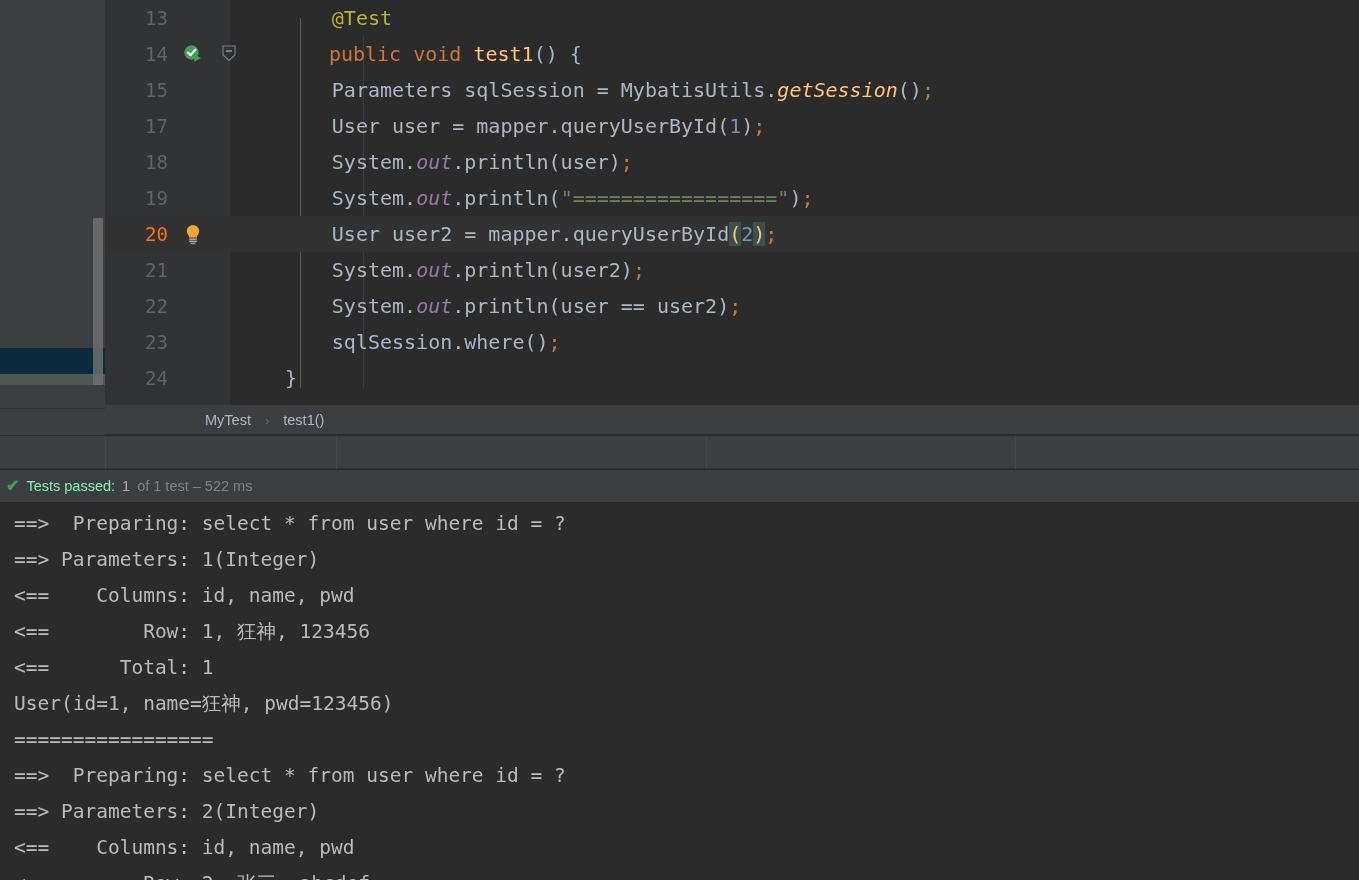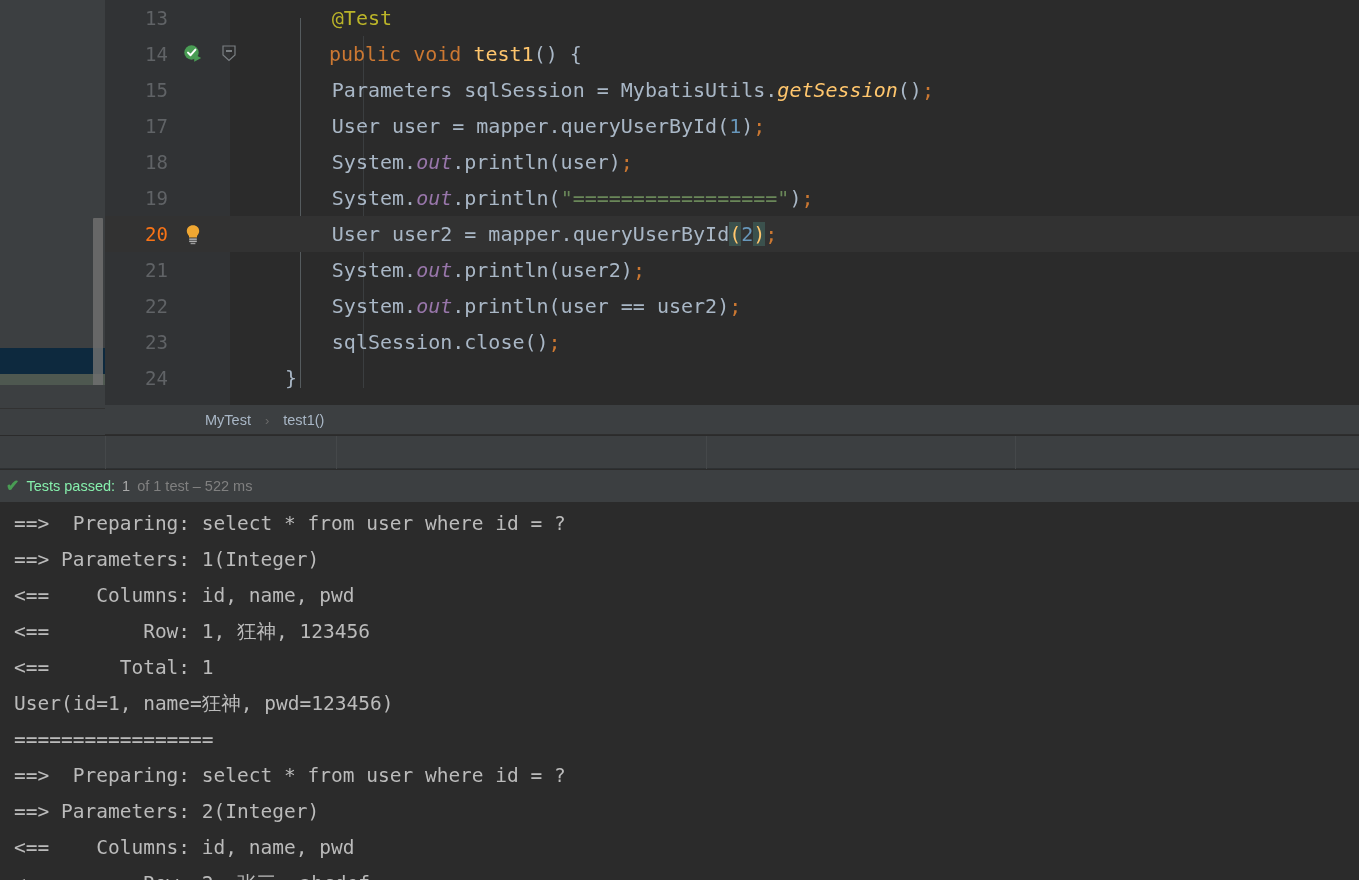--- a/index.html
+++ b/index.html
@@ -178,21 +178,21 @@
         <div class="line"><span class="lnum">18</span><span class="code-text" style="left: 226.84px;"><span class="pl">System.</span><span class="fd">out</span><span class="pl">.println(user)</span><span class="op">;</span></span></div>
         <div class="line"><span class="lnum">19</span><span class="code-text" style="left: 226.84px;"><span class="pl">System.</span><span class="fd">out</span><span class="pl">.println(</span><span class="st">"================="</span><span class="pl">)</span><span class="op">;</span></span></div>
         <div class="line current"><span class="lnum active">20</span><span class="gutter-icon" style="display: flex; align-items: center; justify-content: center;"><svg width="20" height="22" viewBox="0 0 20 22">
               <path d="M10 2.2 C6.2 2.2 3.8 4.8 3.8 8.0 c0 2.3 1.2 3.7 2.2 4.9 l0 1.7 h8 l0-1.7 c1-1.2 2.2-2.6 2.2-4.9 C16.2 4.8 13.8 2.2 10 2.2 Z" fill="#f0a732"></path>
               <rect x="6.2" y="15.4" width="7.6" height="1.5" fill="#b0b0b0"></rect>
               <rect x="6.2" y="17.6" width="7.6" height="1.5" fill="#b0b0b0"></rect>
               <rect x="7.6" y="19.8" width="4.8" height="1.4" fill="#9a9a9a"></rect>
             </svg></span><span class="code-text" style="left: 226.84px;"><span class="pl">User user2 = mapper.queryUserById</span><span class="brk">(</span><span class="num">2</span><span class="brk">)</span><span class="op">;</span></span></div>
         <div class="line"><span class="lnum">21</span><span class="code-text" style="left: 226.84px;"><span class="pl">System.</span><span class="fd">out</span><span class="pl">.println(user2)</span><span class="op">;</span></span></div>
         <div class="line"><span class="lnum">22</span><span class="code-text" style="left: 226.84px;"><span class="pl">System.</span><span class="fd">out</span><span class="pl">.println(user == user2)</span><span class="op">;</span></span></div>
-        <div class="line"><span class="lnum">23</span><span class="code-text" style="left: 226.84px;"><span class="pl">sqlSession.close()</span><span class="op">;</span></span></div>
+        <div class="line"><span class="lnum">23</span><span class="code-text" style="left: 226.84px;"><span class="pl">sqlSession.where()</span><span class="op">;</span></span></div>
         <div class="line"><span class="lnum">24</span><span class="fold-marker" style="display: flex; align-items: flex-end; justify-content: center;"></span><span class="code-text" style="left: 179.92px;"><span class="pl">}</span></span></div>
       </div>
   </div>
 
   <div class="breadcrumb-bar">
     <span>MyTest</span>
     <span class="breadcrumb-sep">›</span>
     <span>test1()</span>
   </div>
   <div class="breadcrumb-rule"></div>

